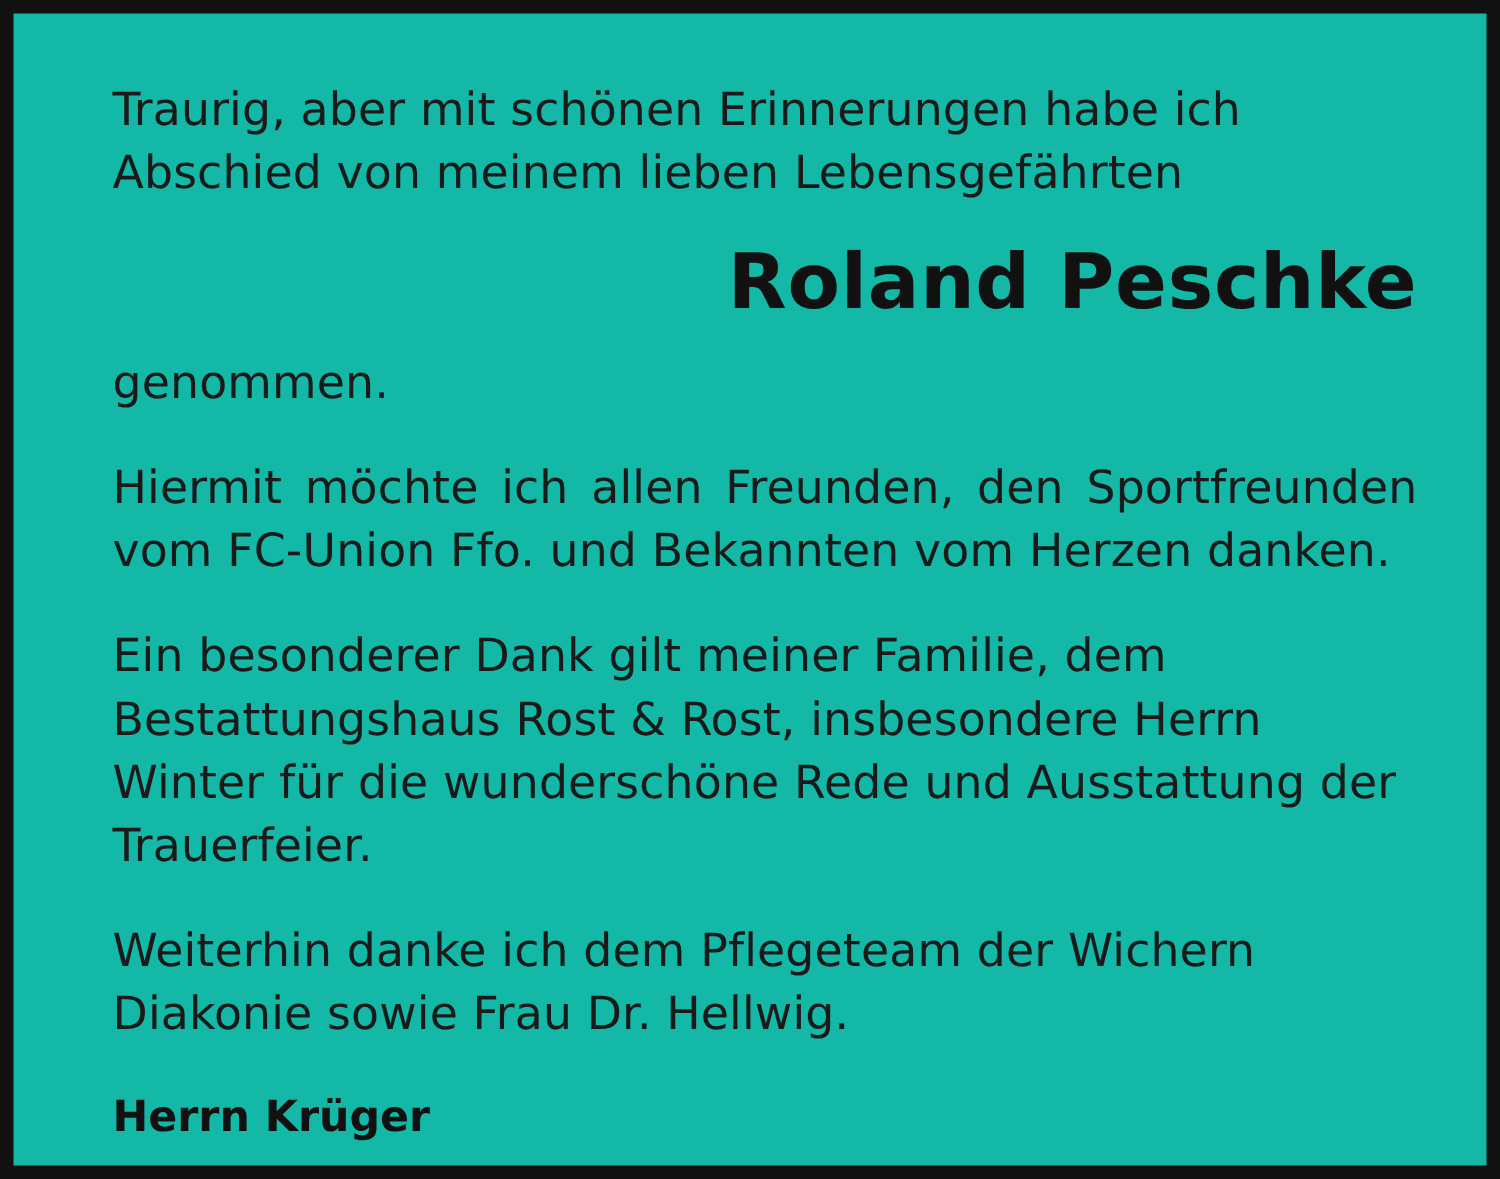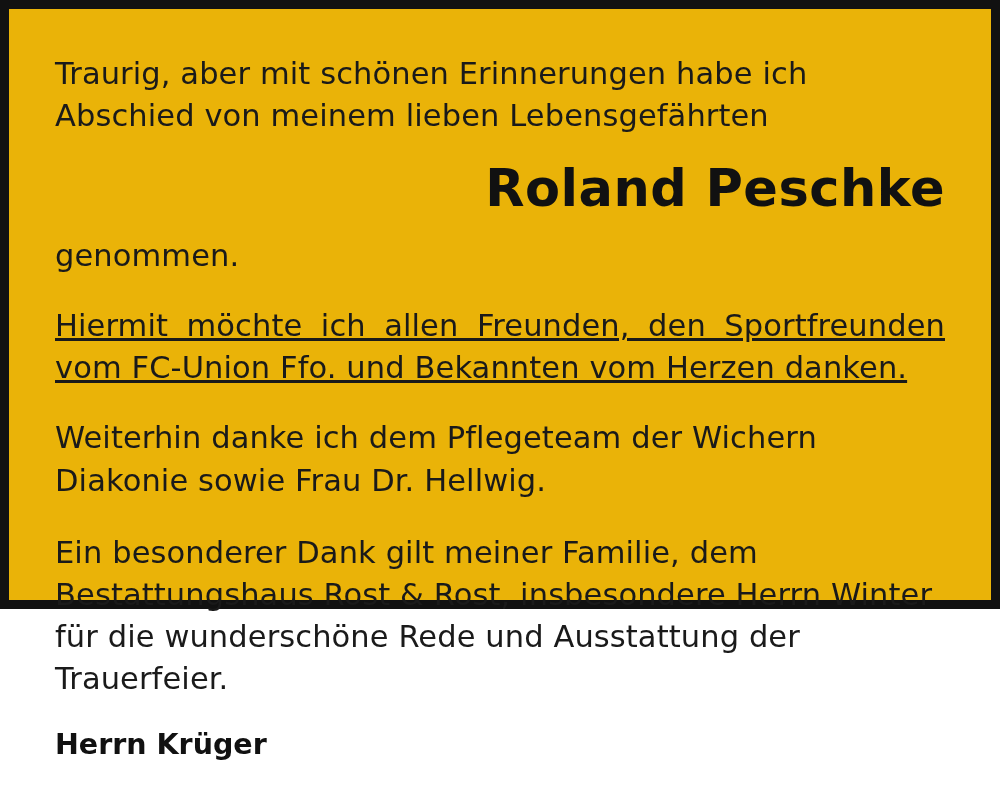--- a/index.html
+++ b/index.html
@@ -8,24 +8,24 @@
     background: #ffffff;
   }
   body {
     width: 1000px;
     height: 786px;
     font-family: "DejaVu Sans", sans-serif;
   }
   .notice {
     box-sizing: border-box;
     width: 1000px;
-    height: 609px;
-    background: #eab308;
+    height: 786px;
+    background: #14b8a6;
     border: 9px solid #111111;
-    padding: 38px 46px 20px 46px;
+    padding: 38px 46px 20px 66px;
     position: relative;
   }
   .para {
     color: #1a1a1a;
     font-size: 30.5px;
     line-height: 1.38;
     letter-spacing: 0.1px;
   }
   .intro {
     margin: 6px 0 0 0;
@@ -39,21 +39,20 @@
     margin: 24px 0 18px 0;
     letter-spacing: 0.5px;
   }
   .after-name {
     margin: 0 0 28px 0;
   }
   .justified {
     text-align: justify;
     text-align-last: left;
     margin: 0 0 28px 0;
-    text-decoration: underline;
   }
   .block {
     margin: 0 0 28px 0;
   }
   .block.last {
     margin-bottom: 30px;
   }
   .signature {
     font-weight: 700;
     font-size: 28.5px;
@@ -67,19 +66,19 @@
 <div class="notice">
 
   <p class="para intro">Traurig, aber mit schönen Erinnerungen habe ich Abschied von meinem lieben Lebensgefährten</p>
 
   <h1 class="name">Roland Peschke</h1>
 
   <p class="para after-name">genommen.</p>
 
   <p class="para justified">Hiermit möchte ich allen Freunden, den Sportfreunden vom FC-Union Ffo. und Bekannten vom Herzen danken.</p>
 
+  <p class="para block">Ein besonderer Dank gilt meiner Familie, dem Bestattungshaus Rost &amp; Rost, insbesondere Herrn Winter für die wunderschöne Rede und Ausstattung der Trauerfeier.</p>
+
   <p class="para block last">Weiterhin danke ich dem Pflegeteam der Wichern Diakonie sowie Frau Dr. Hellwig.</p>
-
-  <p class="para block">Ein besonderer Dank gilt meiner Familie, dem Bestattungshaus Rost &amp; Rost, insbesondere Herrn Winter für die wunderschöne Rede und Ausstattung der Trauerfeier.</p>
 
   <p class="signature">Herrn Krüger</p>
 
 </div>
 
 </body></html>

